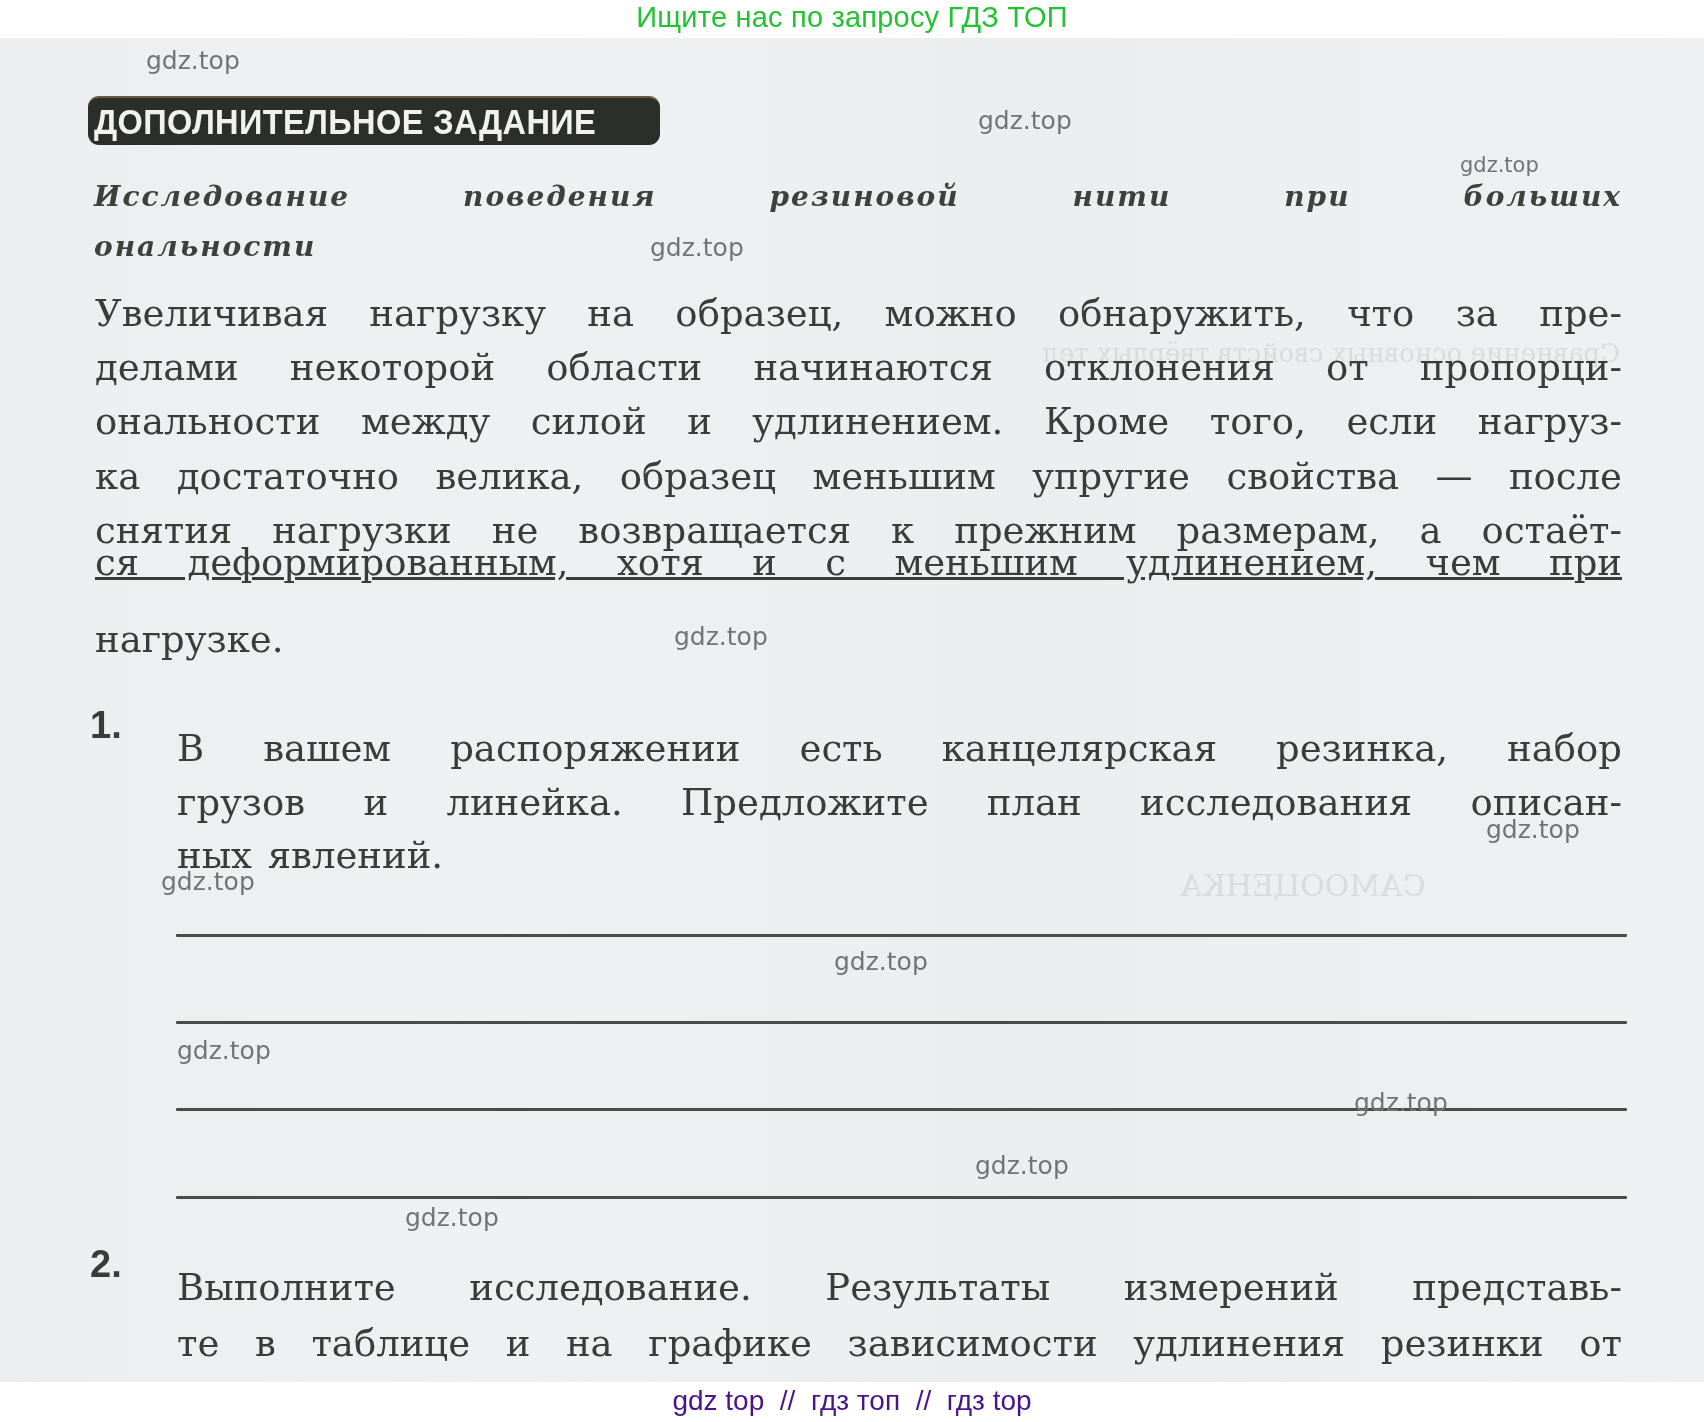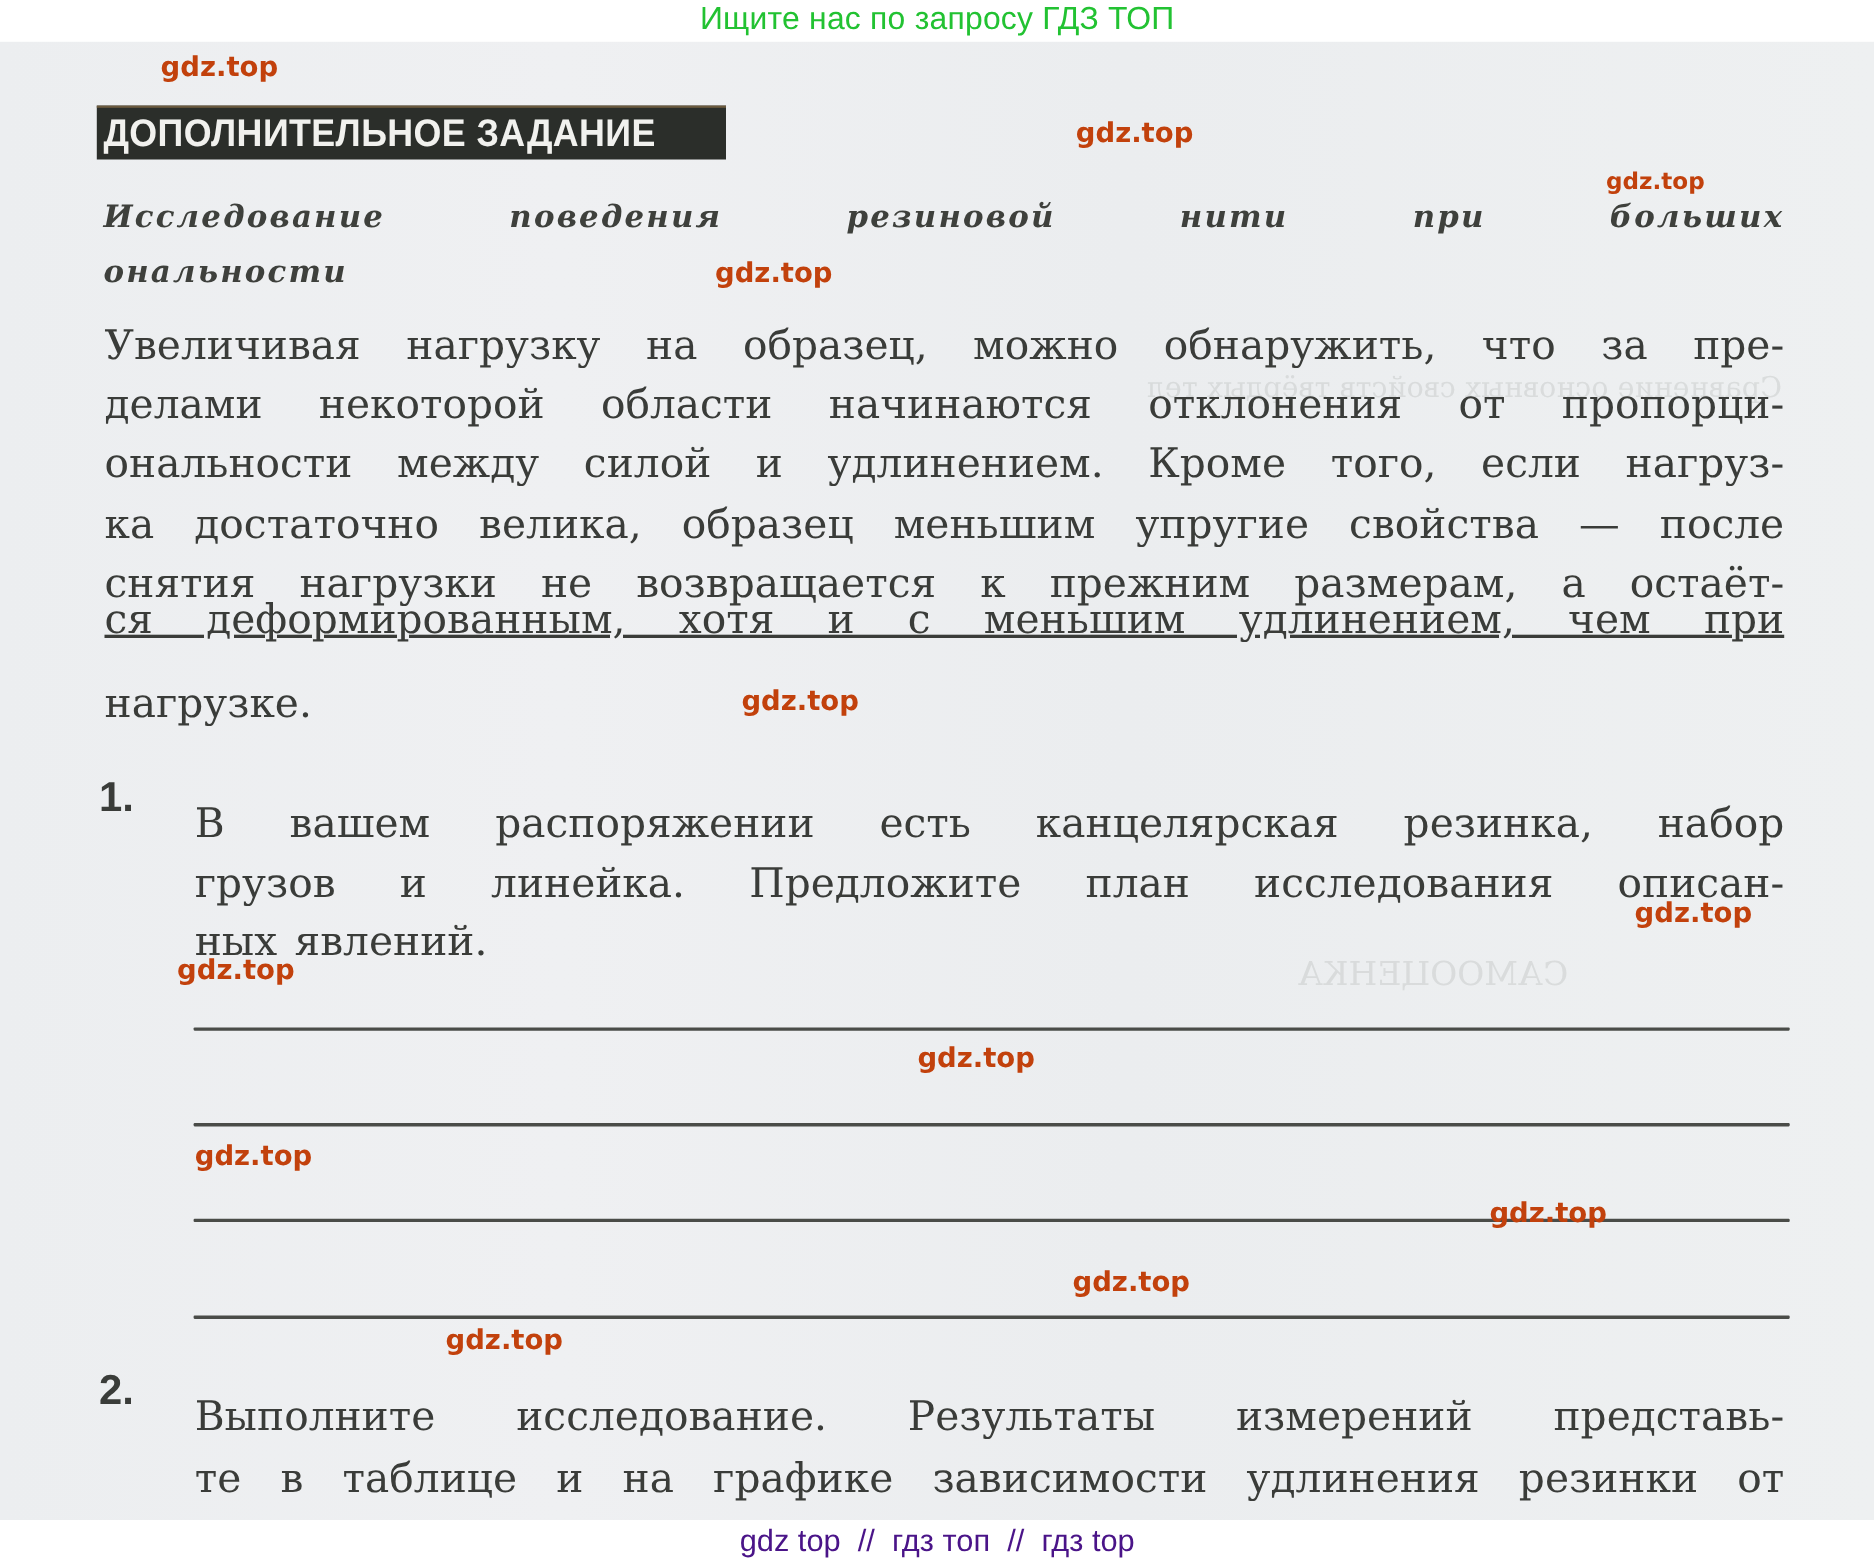--- a/index.html
+++ b/index.html
@@ -27,20 +27,21 @@
   }
   .footer-banner span {
     display: inline-block; margin-top: 2px;
     font-family: "Liberation Sans", sans-serif; font-size: 28px; line-height: 34px;
     color: #4a1488; white-space: pre;
   }
   .badge {
     position: absolute; left: 88px; top: 96px; width: 572px; height: 49px;
     background: #2b2e2a; box-sizing: border-box;
     border-top: 2px solid #6b5a3e;
+    border-radius: 11px;
   }
   .badge span {
     position: absolute; left: 6px; top: 2px;
     font-family: "Liberation Sans", sans-serif; font-weight: bold;
     font-size: 35px; line-height: 44px; color: #f1f1ee;
     letter-spacing: 0.4px; transform: scaleX(0.93); transform-origin: left center;
     white-space: nowrap;
   }
   .title-line {
     position: absolute; left: 94px; width: 1528px;
@@ -69,21 +70,21 @@
     text-align: justify; text-align-last: justify; word-spacing: 4px; margin-top: 24px;
   }
   .item-line.last { text-align-last: left; }
   .answer-line {
     position: absolute; left: 176px; width: 1451px; height: 3px;
     background: #4a4c48; border-radius: 1px;
   }
   .wm {
     position: absolute;
     font-family: "DejaVu Sans", sans-serif; font-size: 25px; line-height: 30px;
-    color: #c2410c; white-space: nowrap; font-weight: bold;
+    color: #737373; white-space: nowrap;
   }
   .wm.small { font-size: 21px; line-height: 26px; }
   .ghost {
     position: absolute; font-family: "DejaVu Serif", serif; color: rgba(120,124,120,0.16);
     white-space: nowrap; transform: scaleX(-1);
   }
 </style>
 </head>
 <body>
 

